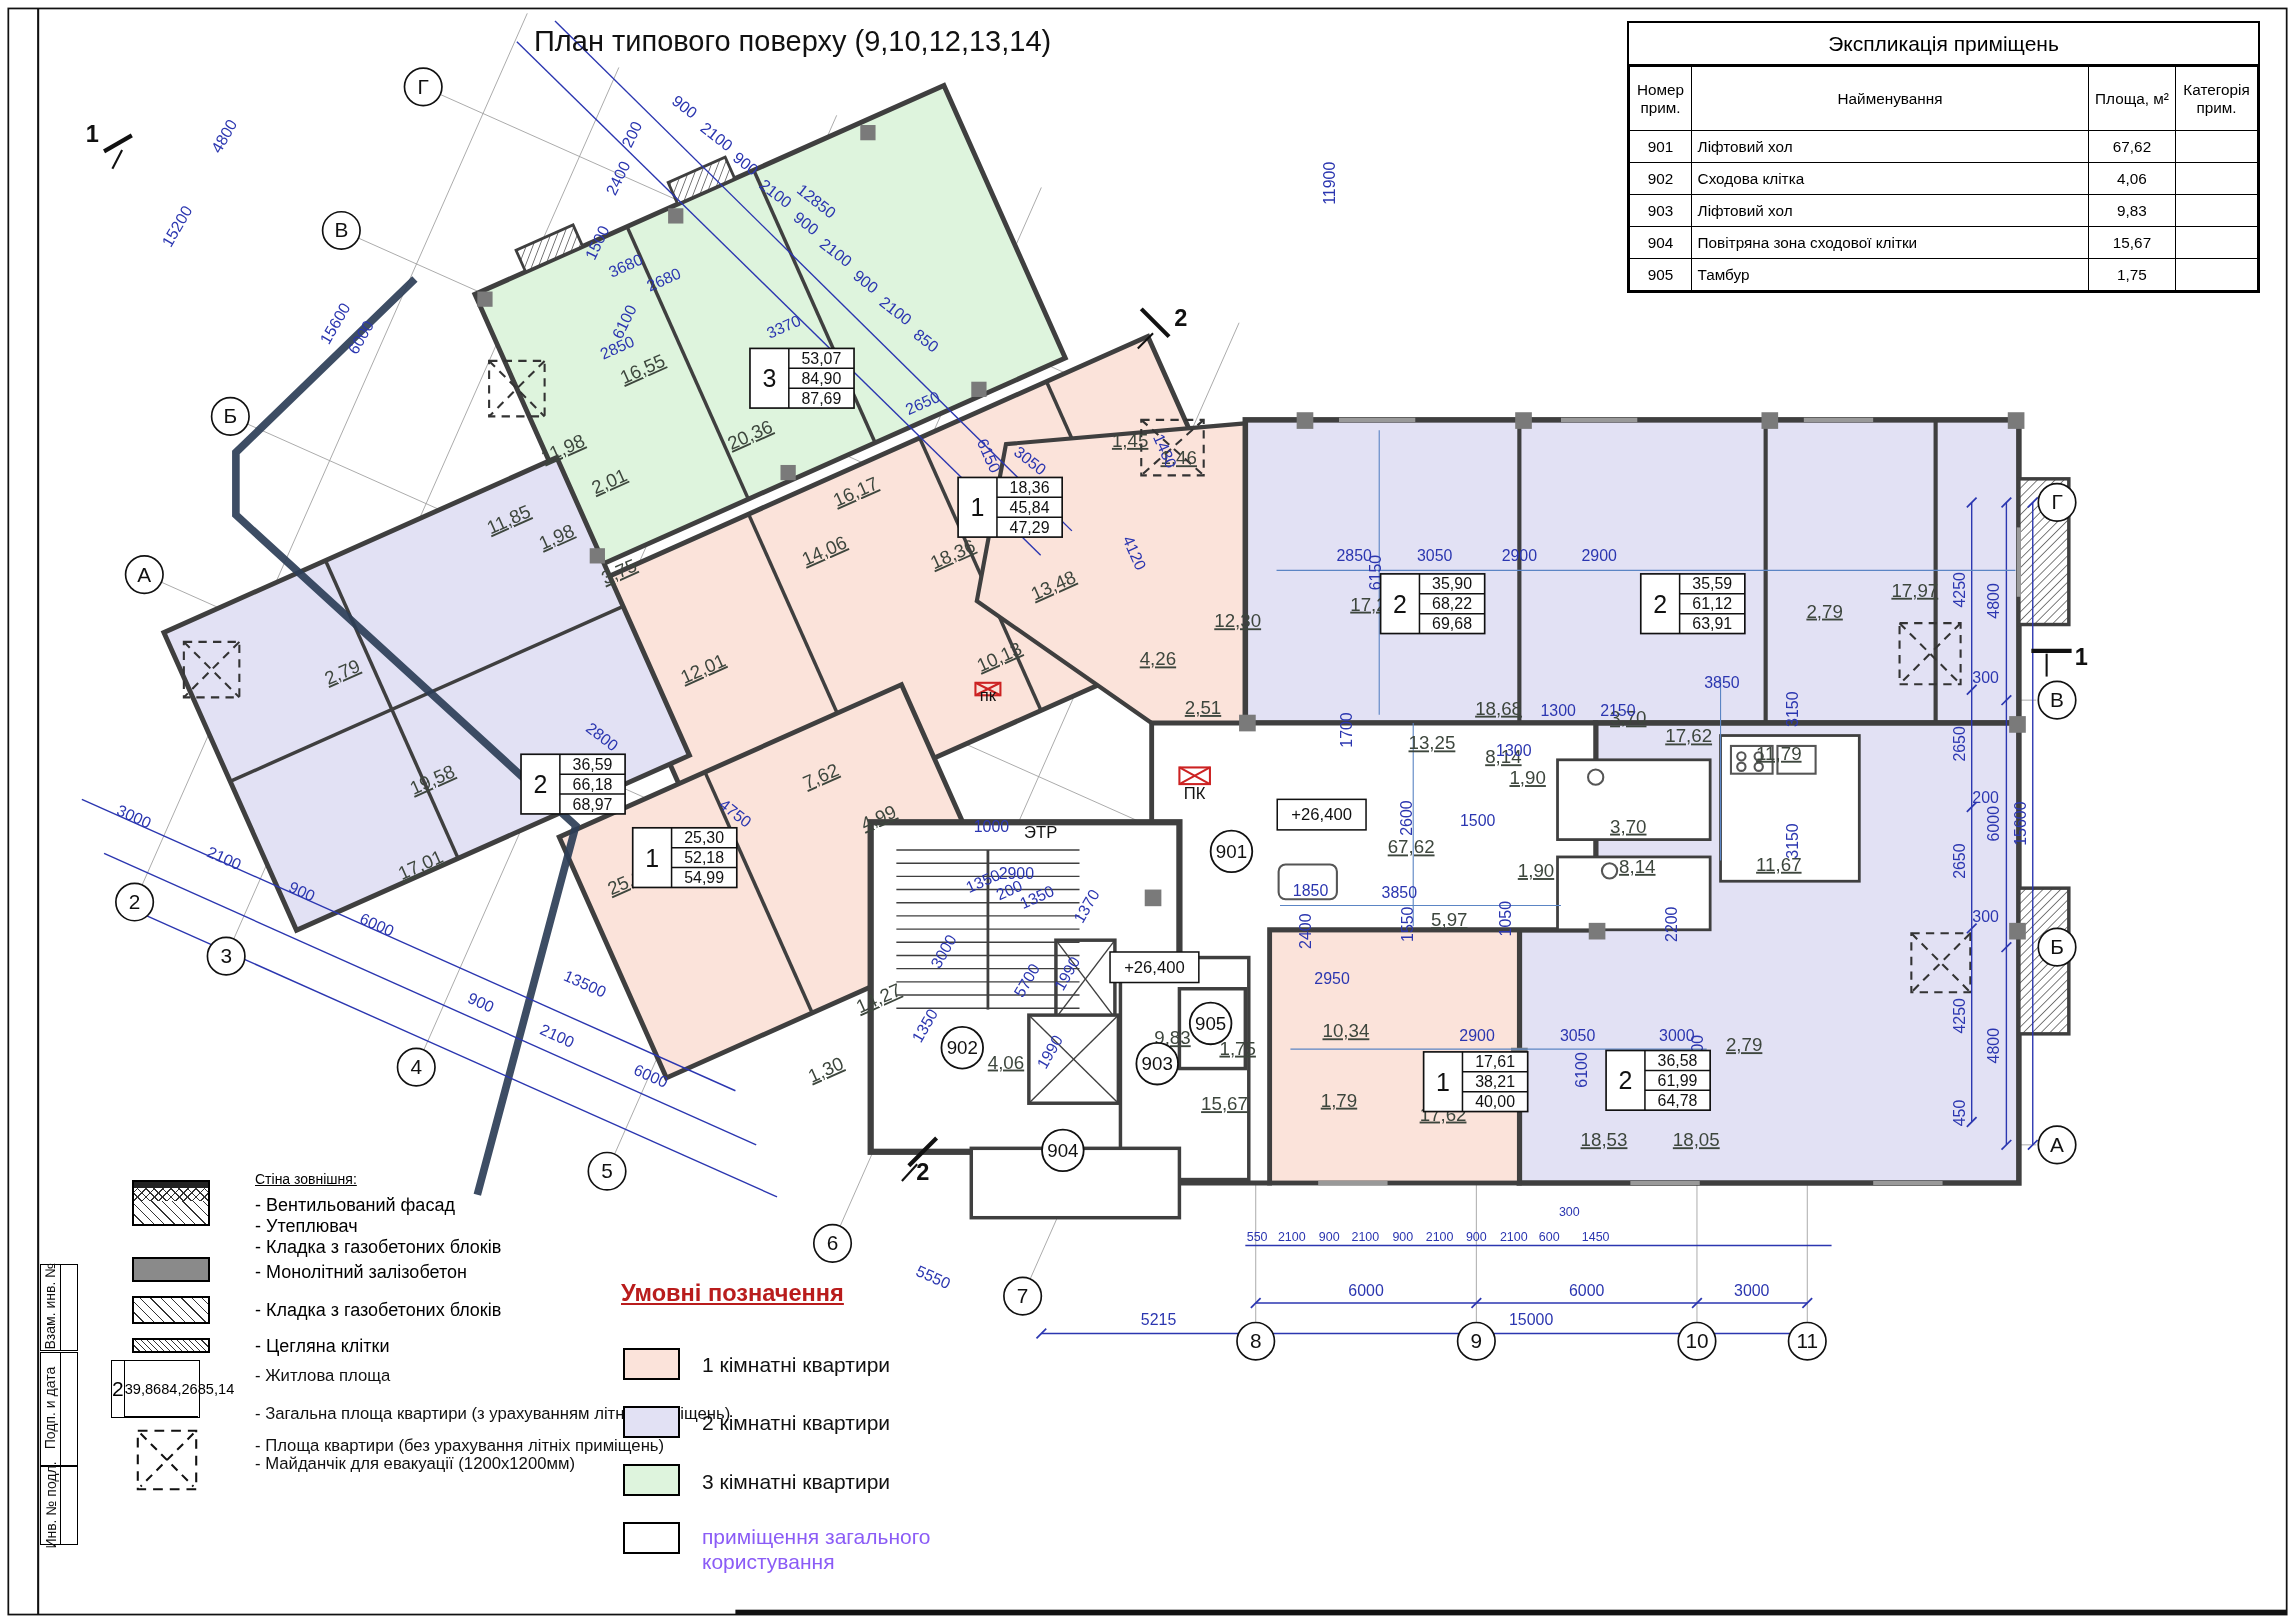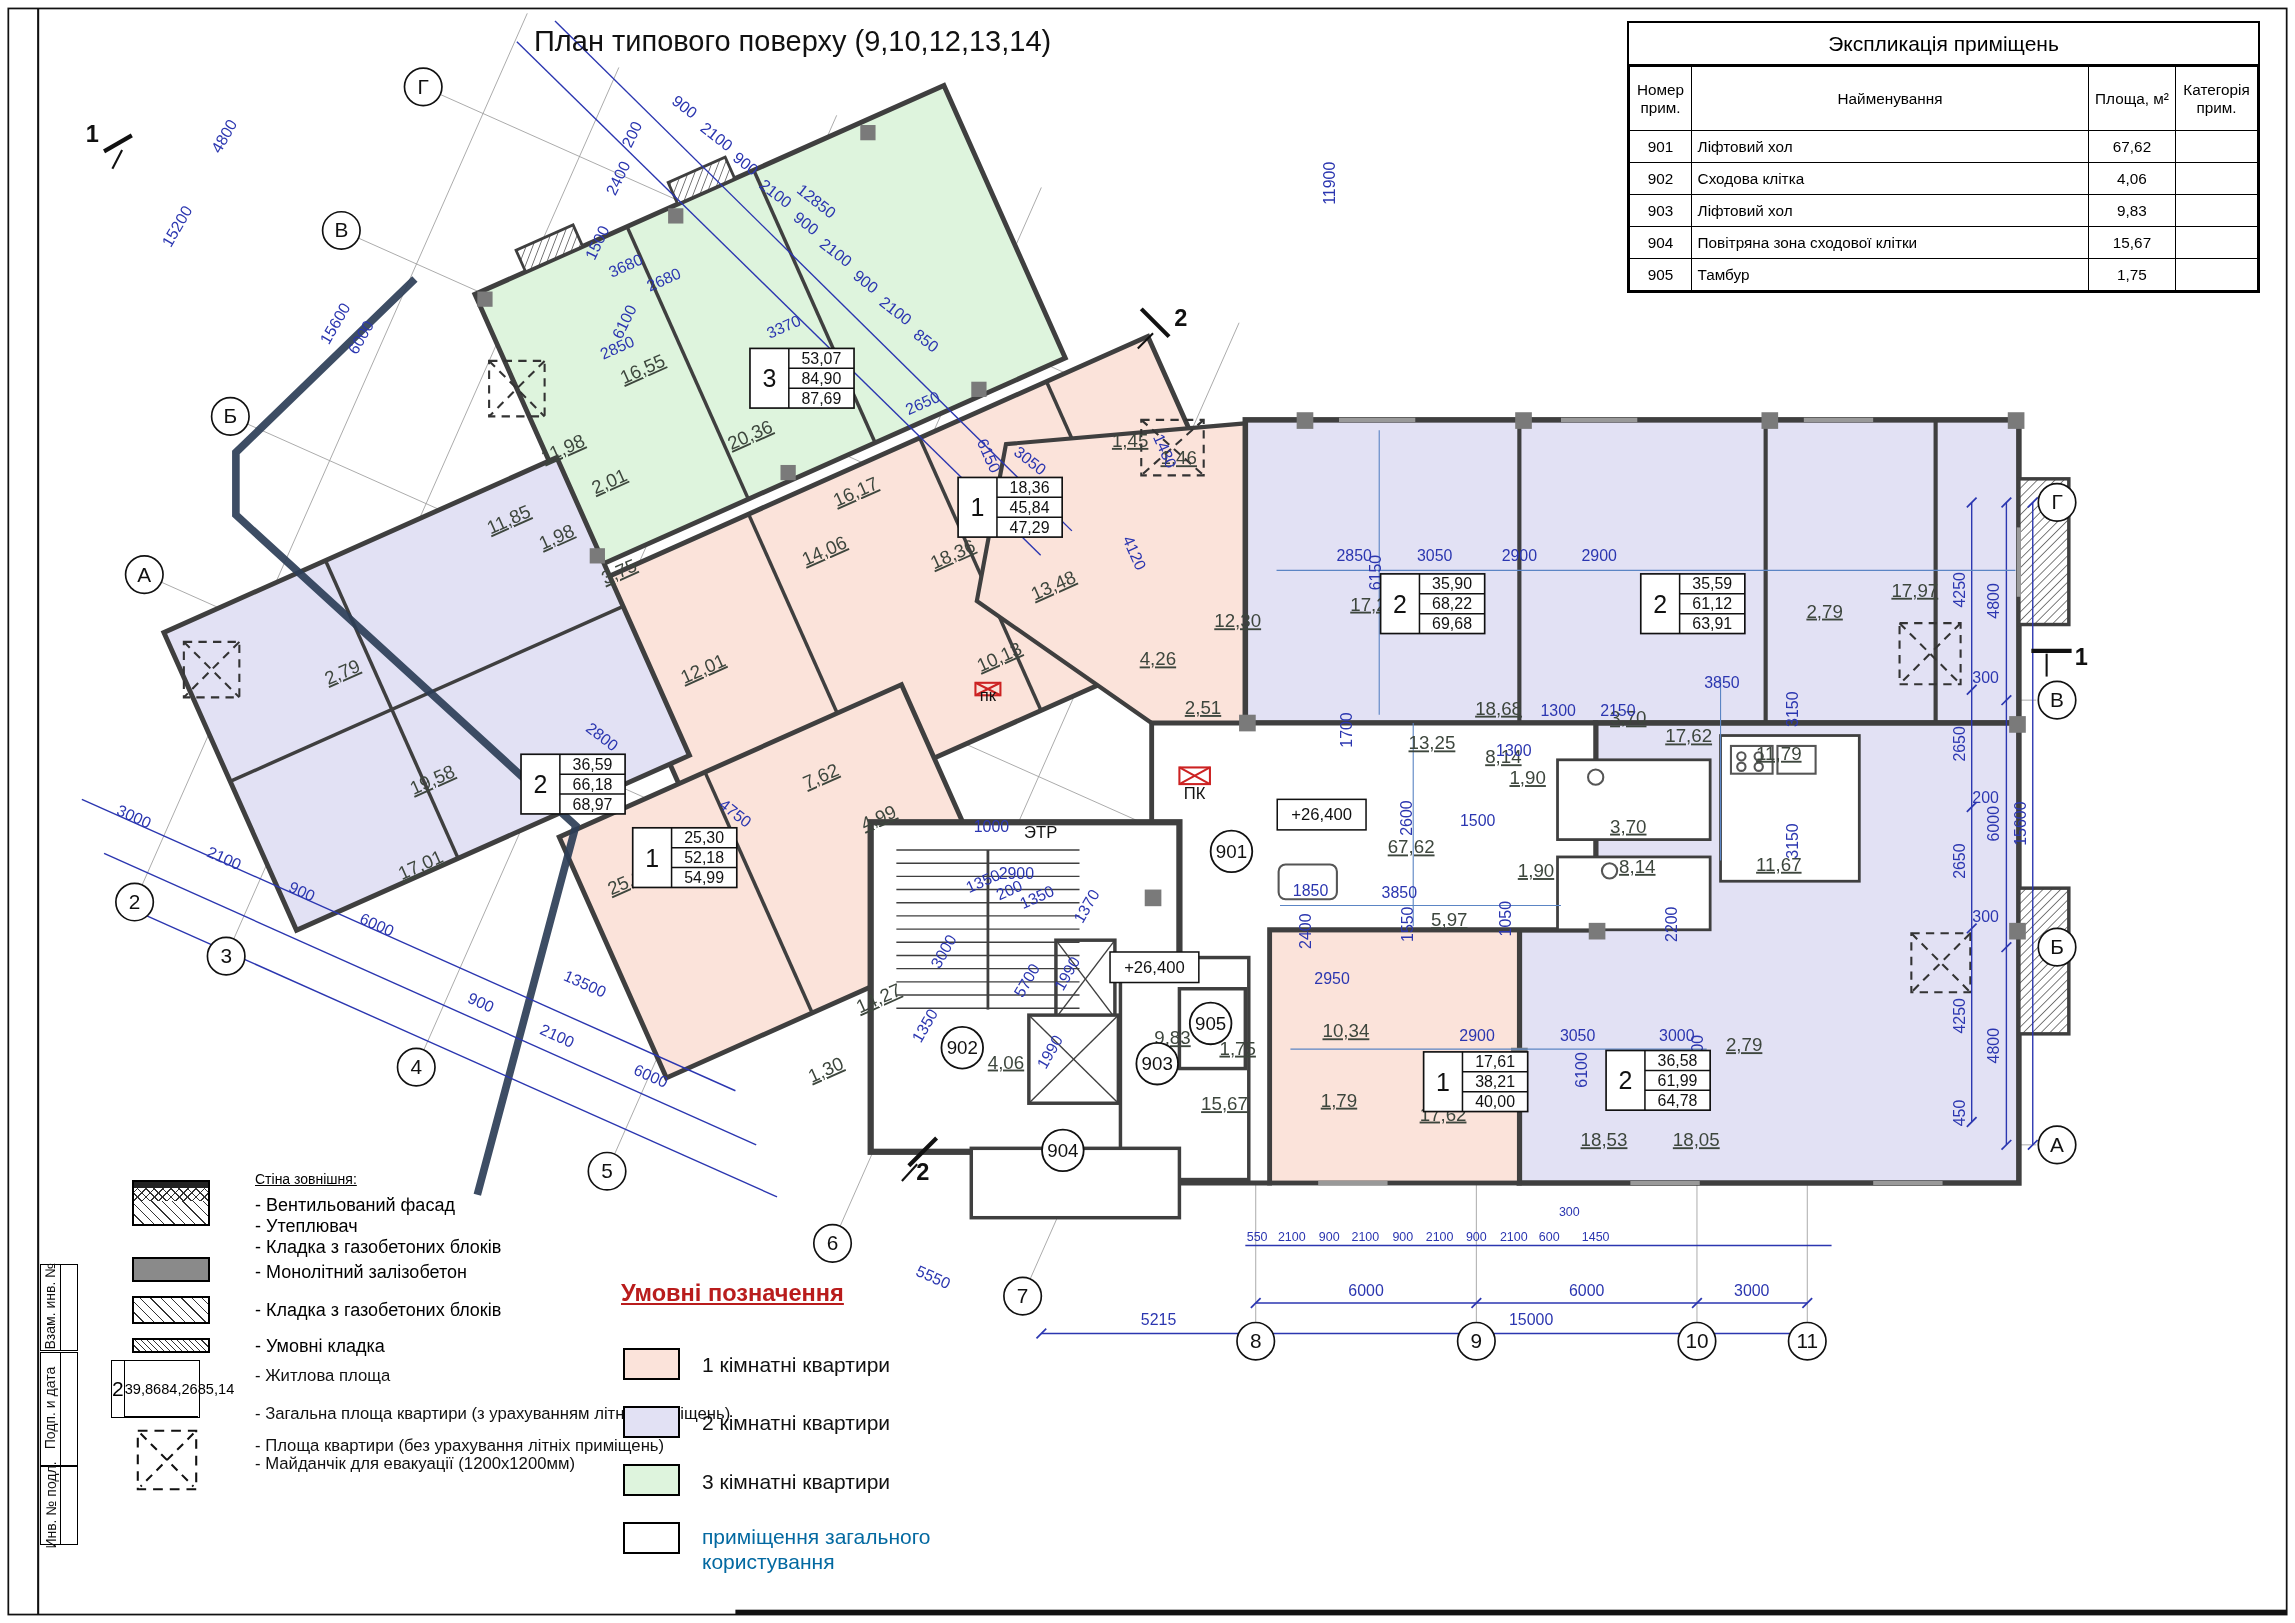--- a/index.html
+++ b/index.html
@@ -47,21 +47,21 @@
   .abox{left:111px;top:1360px;width:89px;height:58px;border:1.7px solid #000;display:flex;background:#fff}
   .abox .l{width:28px;display:flex;align-items:center;justify-content:center;font-size:21px;border-right:1.7px solid #000}
   .abox .r{flex:1;display:flex;}
   .abox .r div{flex:1;border-bottom:1.7px solid #000;display:flex;align-items:center;justify-content:center;font-size:14.6px}
   .abox .r div:last-child{border-bottom:none}
   .albl{left:255px;font-size:16.7px;color:#111;white-space:nowrap}
   
   .sym-t{left:621px;top:1280px;font-size:23.6px;font-weight:bold;text-decoration:underline;color:#b91c1c}
   .sym .box{position:absolute;width:57px;height:32px;border:2.4px solid #000}
   .sym .tx{position:absolute;font-size:21px;color:#111;white-space:nowrap}
-  .sym .tx2{position:absolute;font-size:21px;color:#0369a1;width:298px;line-height:25px}
+  .sym .tx2{position:absolute;font-size:21px;color:#8b5cf6;width:298px;line-height:25px}
   
   .stamp{font-size:14px;color:#111}
   .stamp .cell{position:absolute;border:1.7px solid #000;background:#fff}
   .stamp .vt{position:absolute;transform:rotate(-90deg);transform-origin:center;white-space:nowrap}
 </style>
 </head>
 <body>
 
 <div class="sheet">
 
@@ -724,21 +724,21 @@
       </div>
     <div class="abs underl" style="left:255px;top:1171px;font-size:14px">Стіна зовнішня:</div>
     <div class="abs" style="left:255px;top:1195px;font-size:18px">- Вентильований фасад</div>
     <div class="abs" style="left:255px;top:1216px;font-size:18px">- Утеплювач</div>
     <div class="abs" style="left:255px;top:1237px;font-size:18px">- Кладка з газобетоних блоків</div>
     <div class="abs sw sw-mono" style="left:132px;top:1257px"></div>
     <div class="abs" style="left:255px;top:1262px;font-size:18px">- Монолітний залізобетон</div>
     <div class="abs sw sw-blk" style="left:132px;top:1296px"></div>
     <div class="abs" style="left:255px;top:1300px;font-size:18px">- Кладка з газобетоних блоків</div>
     <div class="abs sw sw-brk" style="left:132px;top:1338px"></div>
-    <div class="abs" style="left:255px;top:1336px;font-size:18px">- Умовні кладка</div>
+    <div class="abs" style="left:255px;top:1336px;font-size:18px">- Цегляна клітки</div>
   </div>
 
   <div>
     <div class="abs abox">
       <div class="l">2</div>
       <div class="r">
         <div>39,86</div>
         <div>84,26</div>
         <div>85,14</div>
       </div>

